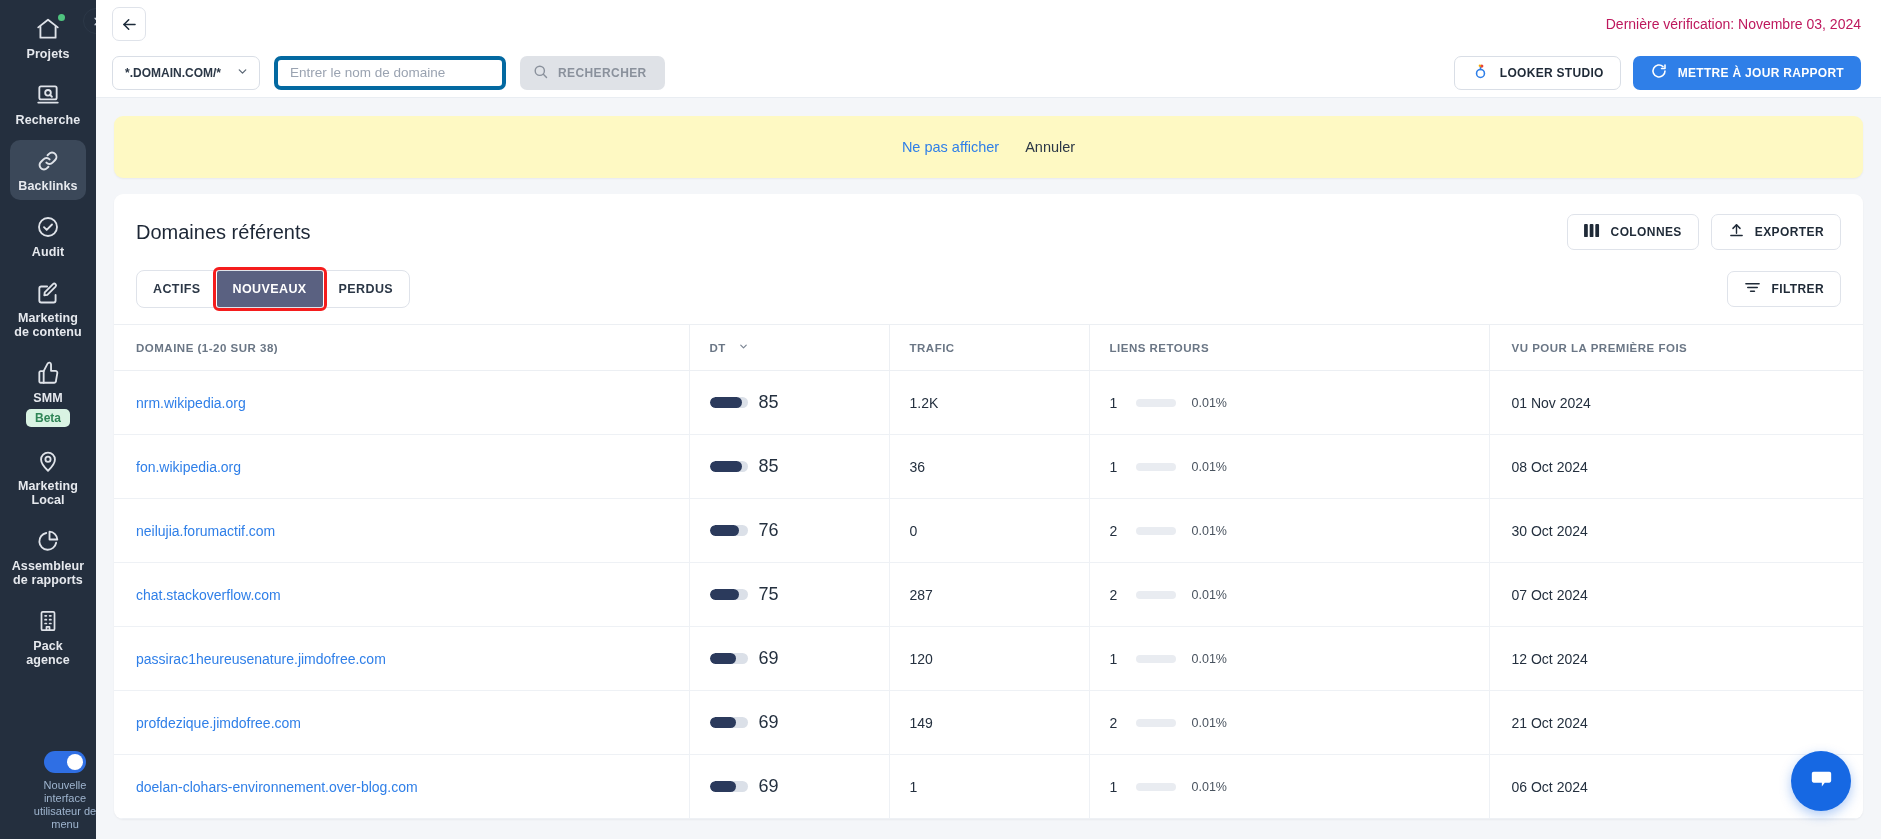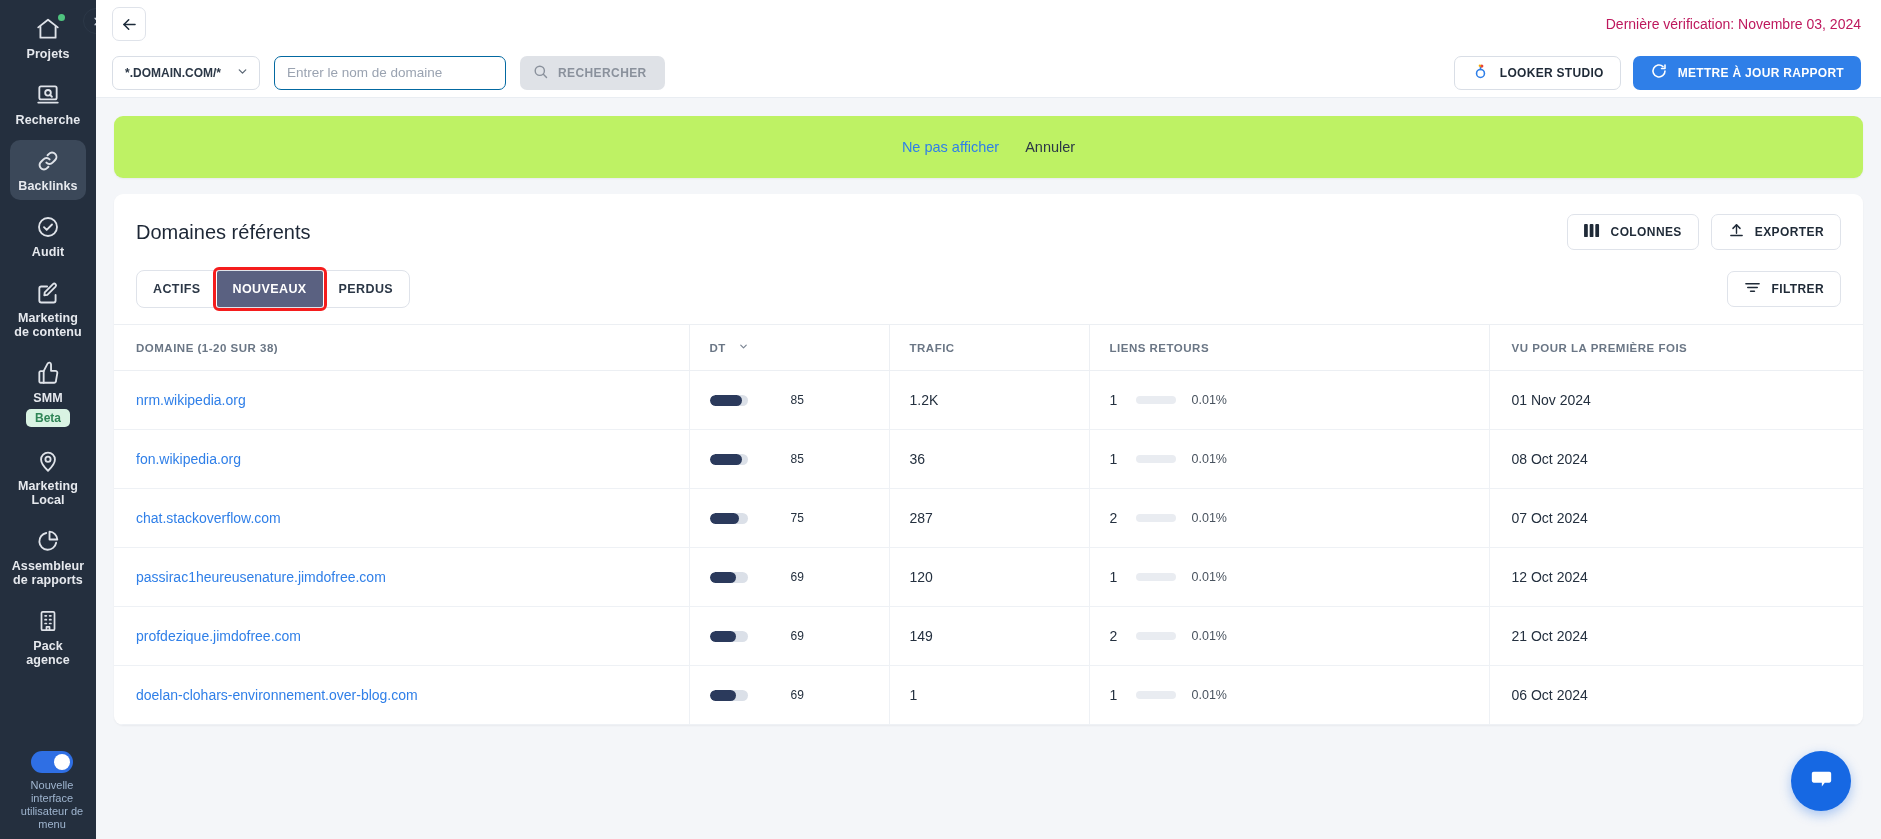--- a/index.html
+++ b/index.html
@@ -43,21 +43,21 @@
     width: 7px; height: 7px; border-radius: 50%;
     background: #4fc47f;
   }
   .beta-badge {
     margin-top: 4px;
     background: #d9f3e3; color: #2f8556;
     font-size: 12px; font-weight: 700;
     padding: 2px 9px; border-radius: 5px;
   }
   .sidebar-bottom {
-    position: absolute; left: 4px; bottom: 8px; width: 96px;
+    position: absolute; left: 17px; bottom: 8px; width: 96px;
     display: flex; flex-direction: column; align-items: center;
   }
   .toggle {
     width: 42px; height: 22px; border-radius: 12px;
     background: #2f6fe4; position: relative; cursor: pointer;
   }
   .toggle::after {
     content: ""; position: absolute; right: 3px; top: 3px;
     width: 16px; height: 16px; border-radius: 50%; background: #fff;
   }
@@ -106,21 +106,21 @@
   }
   .select-box {
     height: 34px; min-width: 148px; border: 1px solid #d9dee6; border-radius: 7px;
     display: flex; align-items: center; justify-content: space-between;
     padding: 0 10px 0 12px; font-size: 12px; color: #2b3746; font-weight: 600;
     background: #fff; cursor: pointer;
   }
   .select-box .chev { color: #5c6876; font-size: 11px; margin-left: 10px; }
   .dom-input {
     height: 34px; width: 232px; margin-left: 14px;
-    border: 1px solid #0369a1; border-radius: 7px;
+    border: 4px solid #0369a1; border-radius: 7px;
     padding: 0 12px; font-size: 13.5px; color: #8b95a3; background: #fff;
     outline: none; font-family: "Liberation Sans", sans-serif;
   }
   .dom-input::placeholder { color: #9aa3b1; }
   .search-btn {
     height: 34px; margin-left: 14px; padding: 0 18px 0 12px;
     background: #dfe2e7; border: none; border-radius: 7px;
     display: flex; align-items: center; gap: 9px;
     font-size: 12px; font-weight: 700; letter-spacing: .4px; color: #8a919c;
     cursor: pointer; font-family: "Liberation Sans", sans-serif;
@@ -136,21 +136,21 @@
     height: 34px; padding: 0 17px; border: none; border-radius: 7px;
     background: #2f7fe8; display: flex; align-items: center; gap: 10px;
     font-size: 12px; font-weight: 700; letter-spacing: .3px; color: #fff;
     cursor: pointer; font-family: "Liberation Sans", sans-serif;
   }
 
   
   #content { padding: 18px 18px 0 18px; height: calc(839px - 98px); overflow: hidden; }
 
   .notice-card {
-    background: #bef264; border-radius: 9px; height: 62px;
+    background: #fef9c3; border-radius: 9px; height: 62px;
     display: flex; align-items: center; justify-content: center; gap: 26px;
     box-shadow: 0 1px 2px rgba(16,24,40,.05);
   }
   .notice-link { color: #2f7fe8; font-size: 14.5px; cursor: pointer; }
   .notice-cancel { color: #2b3746; font-size: 14.5px; cursor: pointer; }
 
   .panel {
     margin-top: 16px; background: #fff; border-radius: 9px;
     box-shadow: 0 1px 2px rgba(16,24,40,.05);
     overflow: hidden;
@@ -205,21 +205,21 @@
   tbody td.c-trafic { padding-left: 20px; border-left: 1px solid #eef1f5; }
   tbody td.c-liens { padding-left: 20px; border-left: 1px solid #eef1f5; }
   tbody td.c-vu { padding-left: 22px; border-left: 1px solid #eef1f5; }
   .dom-link { color: #2f7fe8; font-size: 14px; cursor: pointer; }
   .dt-cell { display: flex; align-items: center; gap: 11px; }
   .dt-bar {
     width: 38px; height: 11px; border-radius: 6px; background: #dbe0e8;
     position: relative; overflow: hidden;
   }
   .dt-bar i { position: absolute; left: 0; top: 0; height: 11px; border-radius: 6px; background: #2b3a5c; display:block; }
-  .dt-num { font-size: 12px; color: #24303f; margin-left: 32px; }
+  .dt-num { font-size: 18px; color: #24303f; }
   .liens-cell { display: flex; align-items: center; gap: 16px; }
   .liens-num { min-width: 10px; font-size: 14px; color: #24303f; }
   .liens-bar { width: 40px; height: 8px; border-radius: 5px; background: #e9ecf1; }
   .liens-pct { font-size: 12.5px; color: #49535f; }
 
   
   #chat-bubble {
     position: absolute; right: 30px; bottom: 28px;
     width: 60px; height: 60px; border-radius: 50%;
     background: #1668e3; box-shadow: 0 4px 12px rgba(22,104,227,.35);
@@ -512,20 +512,40 @@
               <td class="c-liens">
                 <span class="liens-cell">
                   <span class="liens-num">1</span>
                   <span class="liens-bar"></span>
                   <span class="liens-pct">0.01%</span>
                 </span>
               </td>
               <td class="c-vu"><span>08 Oct 2024</span></td>
             </tr>
             <tr>
+              <td class="c-domain"><span class="dom-link">neilujia.forumactif.com</span></td>
+              <td class="c-dt">
+                <span class="dt-cell">
+                  <span class="dt-bar">
+                    <i style="width:29px"></i>
+                  </span>
+                  <span class="dt-num">76</span>
+                </span>
+              </td>
+              <td class="c-trafic"><span>0</span></td>
+              <td class="c-liens">
+                <span class="liens-cell">
+                  <span class="liens-num">2</span>
+                  <span class="liens-bar"></span>
+                  <span class="liens-pct">0.01%</span>
+                </span>
+              </td>
+              <td class="c-vu"><span>30 Oct 2024</span></td>
+            </tr>
+            <tr>
               <td class="c-domain"><span class="dom-link">chat.stackoverflow.com</span></td>
               <td class="c-dt">
                 <span class="dt-cell">
                   <span class="dt-bar">
                     <i style="width:29px"></i>
                   </span>
                   <span class="dt-num">75</span>
                 </span>
               </td>
               <td class="c-trafic"><span>287</span></td>

